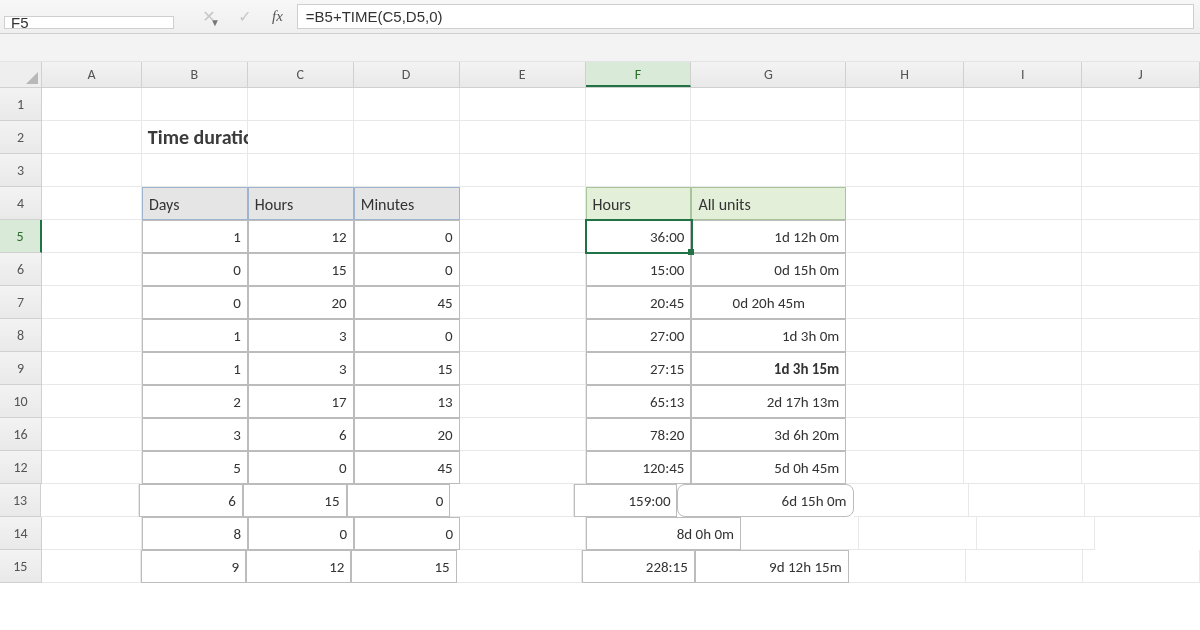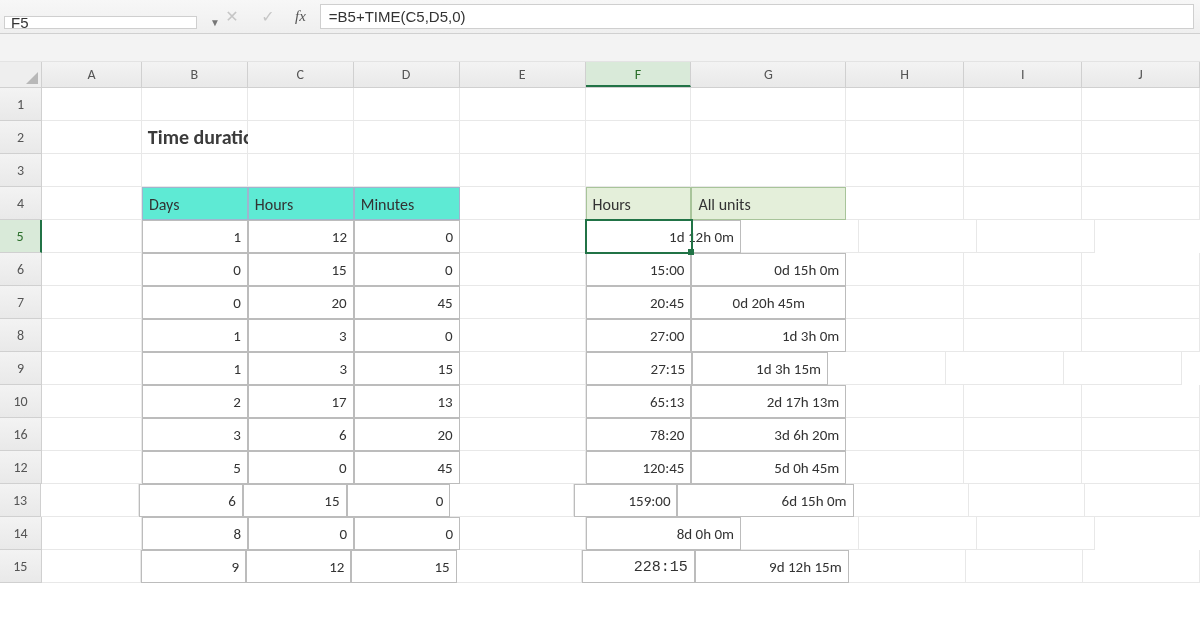--- a/index.html
+++ b/index.html
@@ -18,21 +18,21 @@
   .barrow {
     display: flex;
     align-items: stretch;
     height: 34px;
     background: linear-gradient(#f7f7f7,#efefef);
     border-bottom: 1px solid #d0d0d0;
   }
   .namebox-wrap {
     display: flex;
     align-items: center;
-    width: 193px;
+    width: 170px;
     border-right: 1px solid #d0d0d0;
     padding: 0 4px 0 6px;
     background: #fff;
     margin: 16px 0 4px 4px;
     border: 1px solid #cfcfcf;
   }
   .namebox {
     flex: 1;
     border: none;
     outline: none;
@@ -130,21 +130,21 @@
     color:#333;
   }
   .cell.right { text-align:right; }
   .cell.titlecell {
     font-size:20px;
     font-weight:600;
     color:#3b3b3b;
     overflow:visible;
   }
   .cell.header-blue {
-    background:#5eead4;
+    background:#e5e5e5;
     border:1px solid #9fb4cf;
     color:#333;
     font-size:16px;
   }
   .cell.header-green {
     background:#e4efda;
     border:1px solid #a8c49a;
     color:#333;
     font-size:16px;
   }
@@ -253,20 +253,21 @@
         <div class="cell" style="width: 118px;"></div>
         <div class="cell" style="width: 118px;"></div>
       </div>
       <div class="row">
         <div class="rowhead active">5</div>
         <div class="cell" style="width: 100px;"></div>
         <div class="cell border-b right" style="width: 106px;">1</div>
         <div class="cell border-b right" style="width: 106px;">12</div>
         <div class="cell border-b right" style="width: 106px;">0</div>
         <div class="cell" style="width: 126px;"></div>
+        <div class="cell border-g right" style="width: 106px;">36:00</div>
         <div class="cell border-g right" style="width: 155px;">1d 12h 0m</div>
         <div class="cell" style="width: 118px;"></div>
         <div class="cell" style="width: 118px;"></div>
         <div class="cell" style="width: 118px;"></div>
       </div>
       <div class="row">
         <div class="rowhead">6</div>
         <div class="cell" style="width: 100px;"></div>
         <div class="cell border-b right" style="width: 106px;">0</div>
         <div class="cell border-b right" style="width: 106px;">15</div>
@@ -305,21 +306,21 @@
         <div class="cell" style="width: 118px;"></div>
       </div>
       <div class="row">
         <div class="rowhead">9</div>
         <div class="cell" style="width: 100px;"></div>
         <div class="cell border-b right" style="width: 106px;">1</div>
         <div class="cell border-b right" style="width: 106px;">3</div>
         <div class="cell border-b right" style="width: 106px;">15</div>
         <div class="cell" style="width: 126px;"></div>
         <div class="cell border-g right" style="width: 106px;">27:15</div>
-        <div class="cell border-g right" style="width: 136px;">1d 3h 15m</div>
+        <div class="cell border-g right" style="width: 155px; font-weight: bold;">1d 3h 15m</div>
         <div class="cell" style="width: 118px;"></div>
         <div class="cell" style="width: 118px;"></div>
         <div class="cell" style="width: 118px;"></div>
       </div>
       <div class="row">
         <div class="rowhead">10</div>
         <div class="cell" style="width: 100px;"></div>
         <div class="cell border-b right" style="width: 106px;">2</div>
         <div class="cell border-b right" style="width: 106px;">17</div>
         <div class="cell border-b right" style="width: 106px;">13</div>
@@ -357,21 +358,21 @@
         <div class="cell" style="width: 118px;"></div>
       </div>
       <div class="row">
         <div class="rowhead">13</div>
         <div class="cell" style="width: 100px;"></div>
         <div class="cell border-b right" style="width: 106px;">6</div>
         <div class="cell border-b right" style="width: 106px;">15</div>
         <div class="cell border-b right" style="width: 106px;">0</div>
         <div class="cell" style="width: 126px;"></div>
         <div class="cell border-g right" style="width: 106px;">159:00</div>
-        <div class="cell border-g right" style="width: 180px;">6d 15h 0m</div>
+        <div class="cell border-g right" style="width: 180px; border-radius: 8px;">6d 15h 0m</div>
         <div class="cell" style="width: 118px;"></div>
         <div class="cell" style="width: 118px;"></div>
         <div class="cell" style="width: 118px;"></div>
       </div>
       <div class="row">
         <div class="rowhead">14</div>
         <div class="cell" style="width: 100px;"></div>
         <div class="cell border-b right" style="width: 106px;">8</div>
         <div class="cell border-b right" style="width: 106px;">0</div>
         <div class="cell border-b right" style="width: 106px;">0</div>
@@ -381,21 +382,21 @@
         <div class="cell" style="width: 118px;"></div>
         <div class="cell" style="width: 118px;"></div>
       </div>
       <div class="row">
         <div class="rowhead">15</div>
         <div class="cell" style="width: 100px;"></div>
         <div class="cell border-b right" style="width: 106px;">9</div>
         <div class="cell border-b right" style="width: 106px;">12</div>
         <div class="cell border-b right" style="width: 106px;">15</div>
         <div class="cell" style="width: 126px;"></div>
-        <div class="cell border-g right" style="width: 114px; font-family: Liberation Mono, monospace;">228:15</div>
+        <div class="cell border-g right" style="width: 114px;">228:15</div>
         <div class="cell border-g right" style="width: 155px;">9d 12h 15m</div>
         <div class="cell" style="width: 118px;"></div>
         <div class="cell" style="width: 118px;"></div>
         <div class="cell" style="width: 118px;"></div>
       </div>
     </div>
 
   <div class="sel-outline" style="left: 585px; top: 157px; width: 108px; height: 35px;">
     <div class="sel-handle"></div>
   </div>

